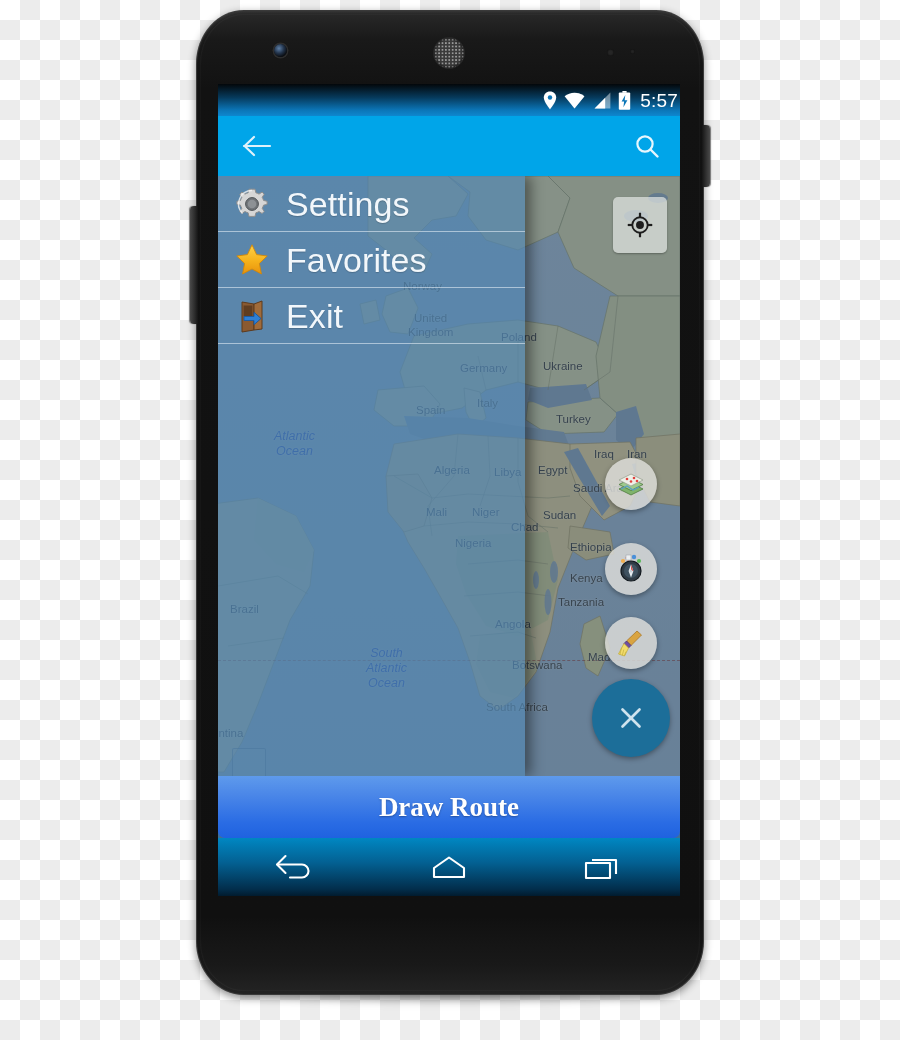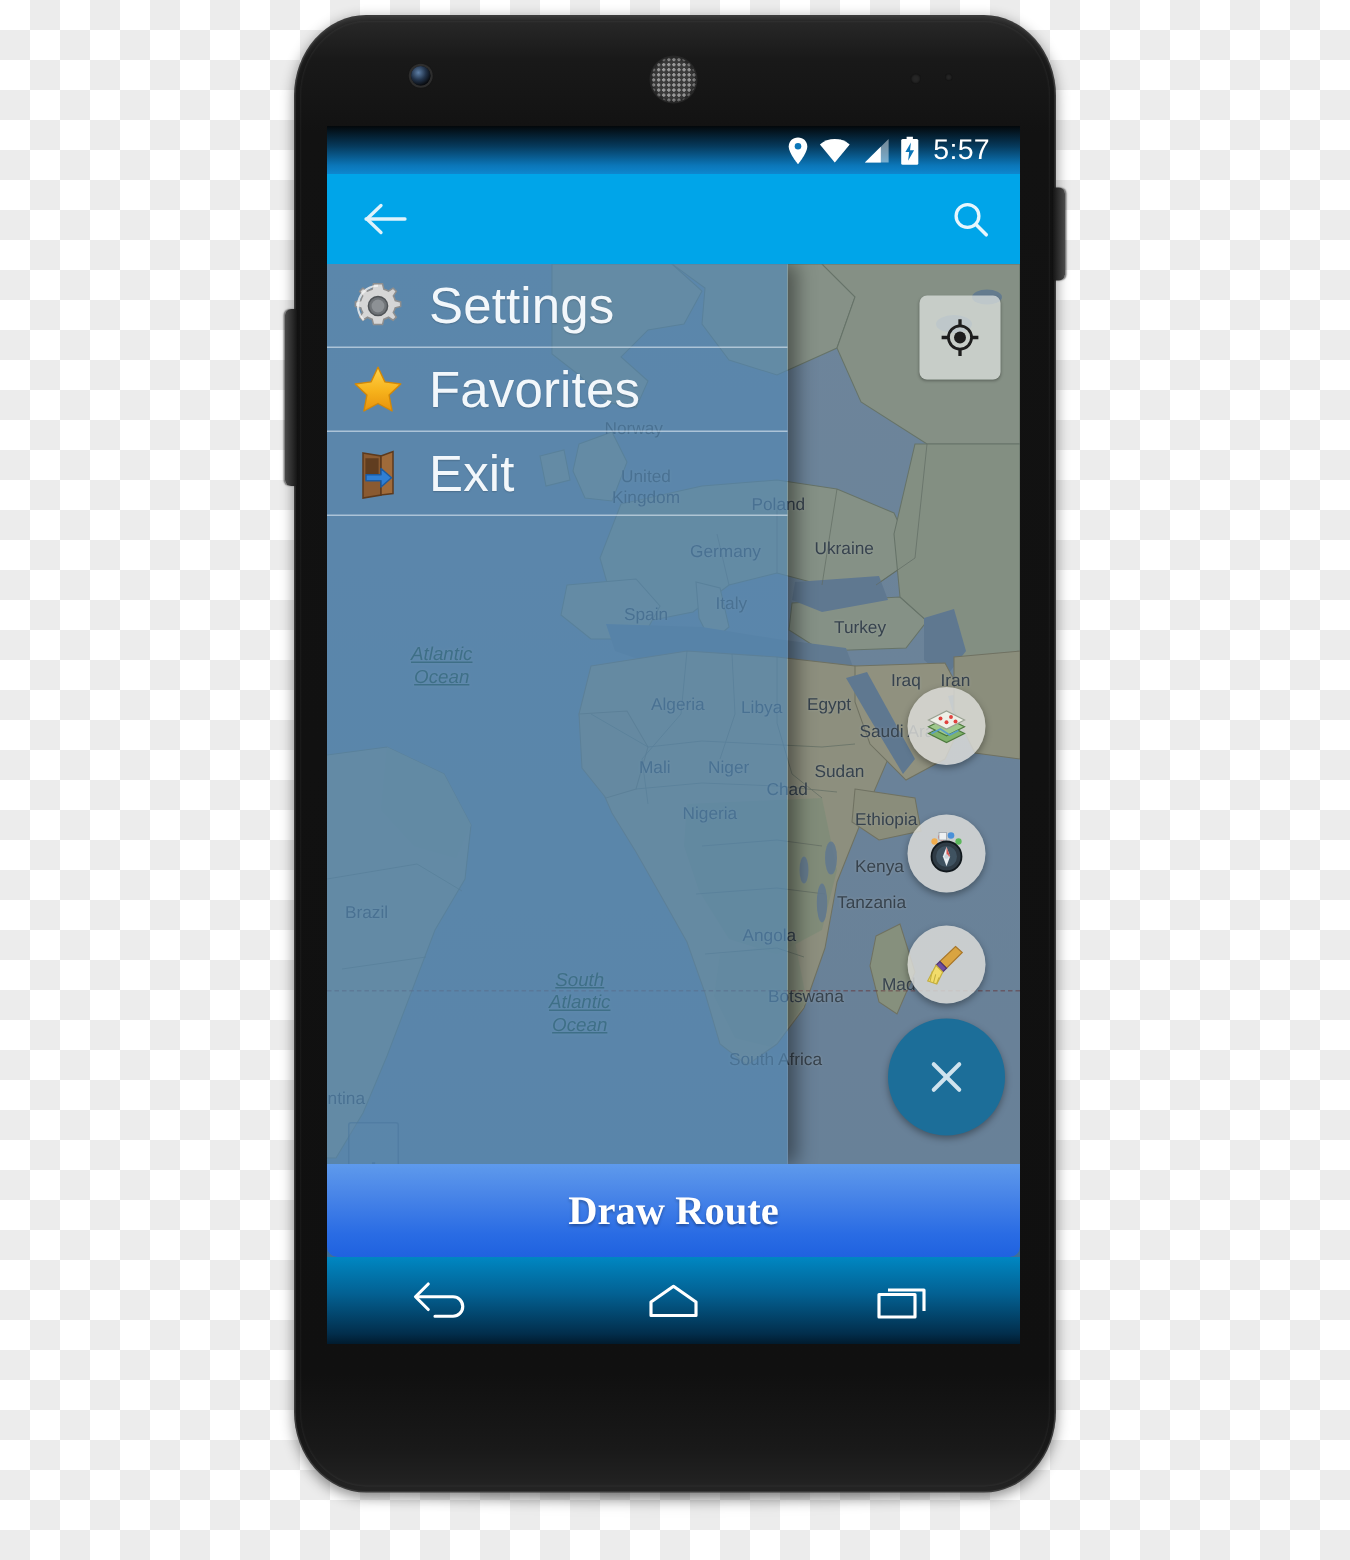--- a/index.html
+++ b/index.html
@@ -115,21 +115,21 @@
 
   
   .status-bar {
     position: absolute;
     left: 0; top: 0; width: 100%;
     height: 32px;
     background: linear-gradient(to bottom, #03070a 0%, #063a5c 42%, #0b76b8 82%, #0e87cf 100%);
     display: flex;
     align-items: center;
     justify-content: flex-end;
-    padding-right: 20px;
+    padding-right: 2px;
     gap: 7px;
   }
   .sb-icon { display: flex; align-items: center; }
   .sb-time {
     color: #fff;
     font-size: 19px;
     letter-spacing: 0.2px;
     margin-left: 2px;
     line-height: 1;
   }
@@ -159,25 +159,24 @@
   .map-label {
     position: absolute;
     color: #4d5a63;
     font-size: 11.5px;
     white-space: nowrap;
     text-shadow: 0 0 2px rgba(255,255,255,0.55);
     pointer-events: none;
   }
   .map-label.ocean {
     font-style: italic;
-    color: #14532d;
+    color: #1d4ed8;
     font-size: 12.5px;
     text-align: center;
     line-height: 15px;
-    text-decoration: underline;
   }
 
   
   .zoom-ctrl {
     position: absolute;
     left: 232px; top: 664px;
     width: 34px; height: 66px;
     border: 1px solid rgba(60,100,140,0.45);
     border-radius: 2px;
     background: rgba(175,200,225,0.30);

